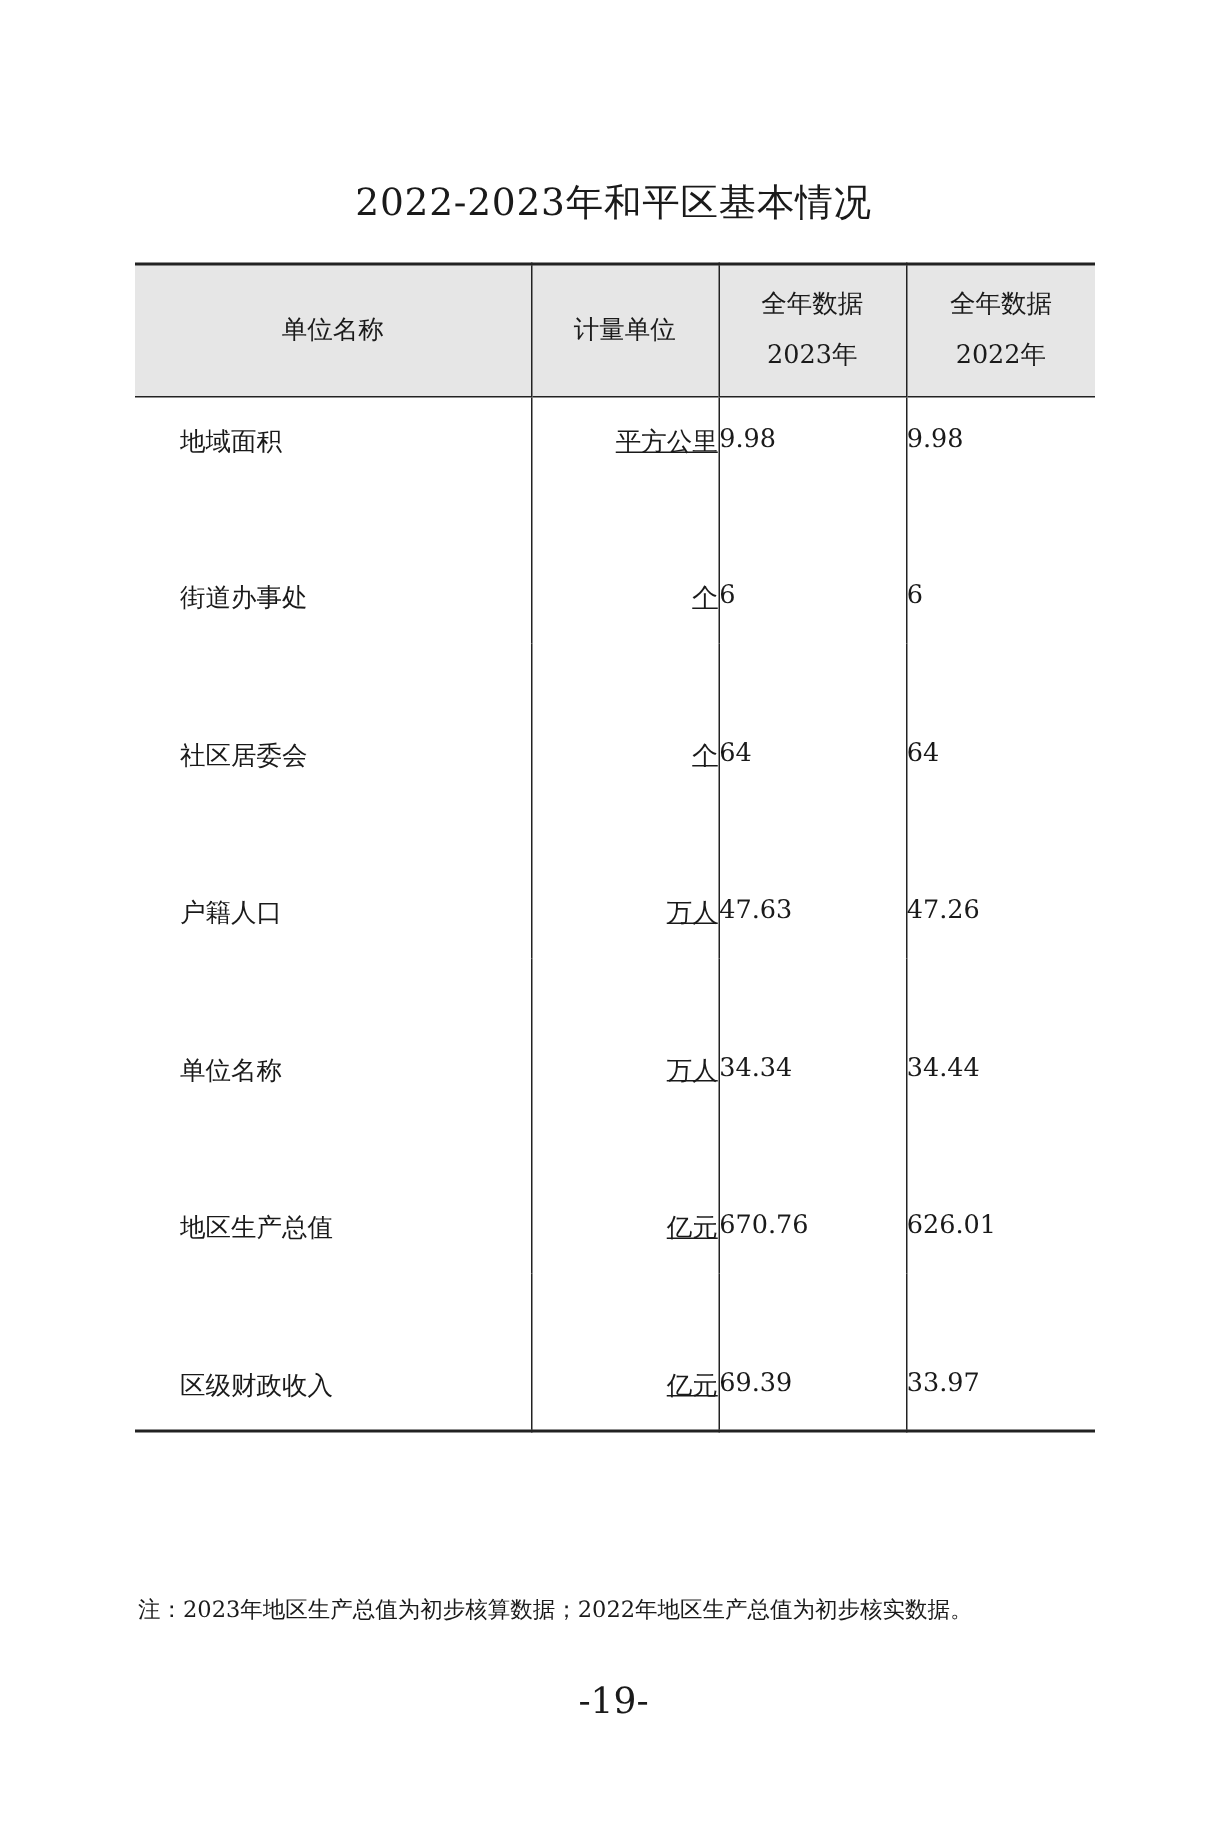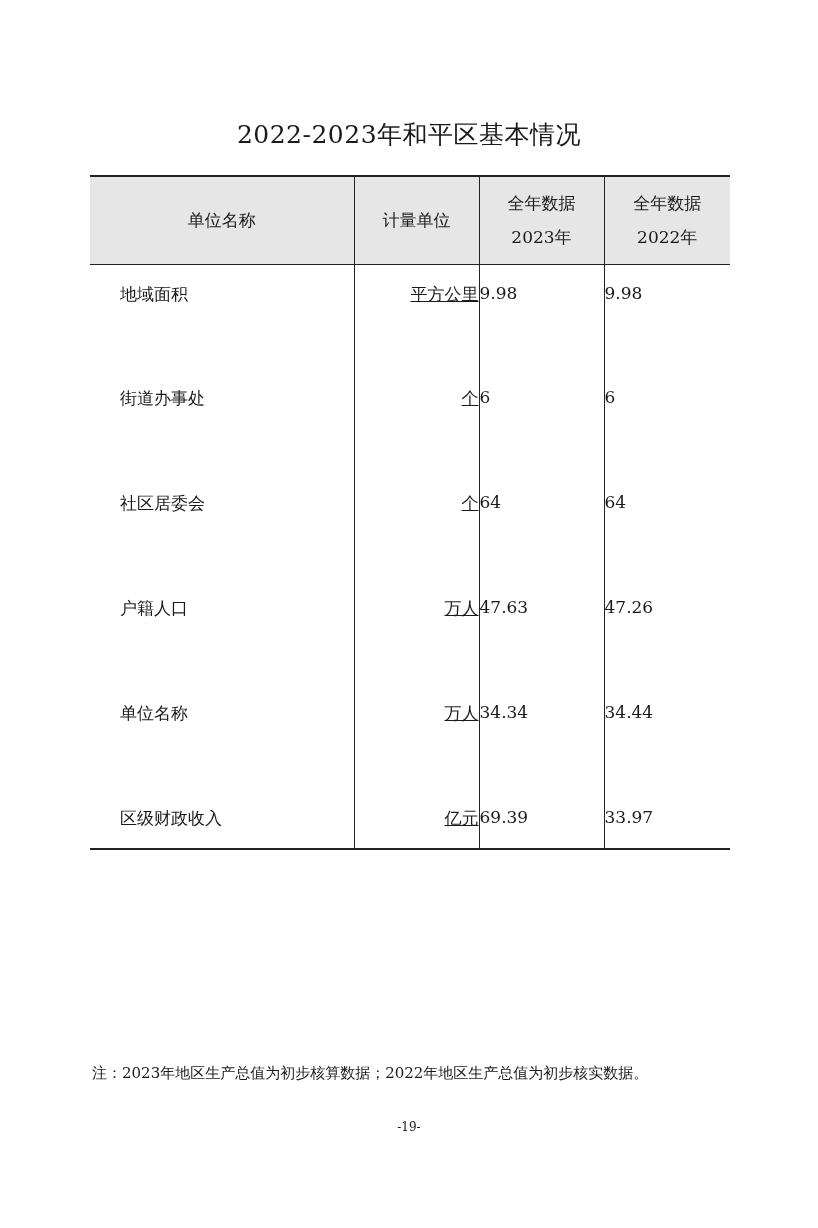--- a/index.html
+++ b/index.html
@@ -15,21 +15,21 @@
   table.stats tbody { border-bottom: 2px solid #222; }
   table.stats td { border-left: 1.5px solid #222; padding: 0; vertical-align: top; }
   table.stats td:first-child { border-left: none; margin-top: 32px; }
   table.stats tbody tr td { padding-top: 18px; }
   table.stats tbody tr:not(:first-child) td { padding-top: 63px; }
   td.name { padding-left: 30px !important; text-align: left; }
   td.unit { text-align: right; text-decoration: underline; }
   td.num { padding-right: 32px !important; }
   col.c1 { width: 264px; } col.c2 { width: 125px; } col.c3 { width: 125px; } col.c4 { width: 126px; }
   .note { position: absolute; top: 1064px; left: 92px; font-size: 15px; }
-  .page-num { position: absolute; top: 1120px; left: 0; width: 818px; text-align: center; font-size: 12px; }
+  .page-num { position: absolute; top: 1120px; left: 0; width: 818px; text-align: center; font-size: 24px; }
 </style>
 </head>
 <body>
 
 <div class="title">2022-2023年和平区基本情况</div>
 
 <table class="stats">
   <colgroup>
       <col class="c1">
       <col class="c2">
@@ -75,20 +75,26 @@
       <td class="num">47.63</td>
       <td class="num">47.26</td>
     </tr>
     <tr>
       <td class="name">单位名称</td>
       <td class="unit">万人</td>
       <td class="num">34.34</td>
       <td class="num">34.44</td>
     </tr>
     <tr>
+      <td class="name">地区生产总值</td>
+      <td class="unit">亿元</td>
+      <td class="num">670.76</td>
+      <td class="num">626.01</td>
+    </tr>
+    <tr>
       <td class="name">区级财政收入</td>
       <td class="unit">亿元</td>
       <td class="num">69.39</td>
       <td class="num">33.97</td>
     </tr>
   </tbody>
 </table>
 
 <div class="note">注：2023年地区生产总值为初步核算数据；2022年地区生产总值为初步核实数据。</div>
 <div class="page-num">-19-</div>

